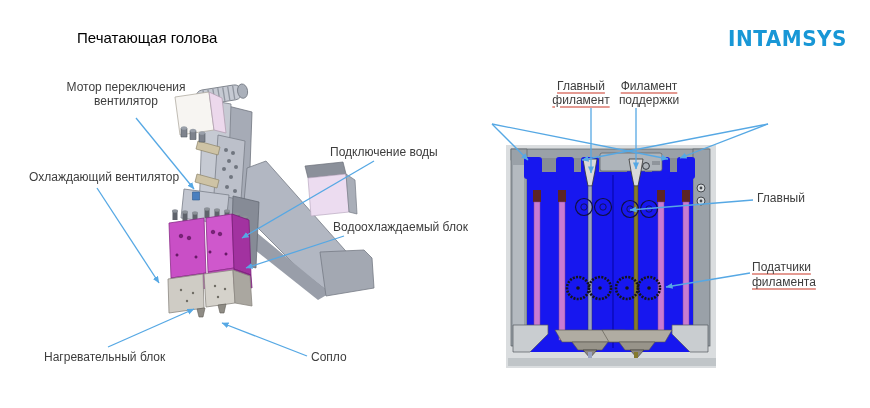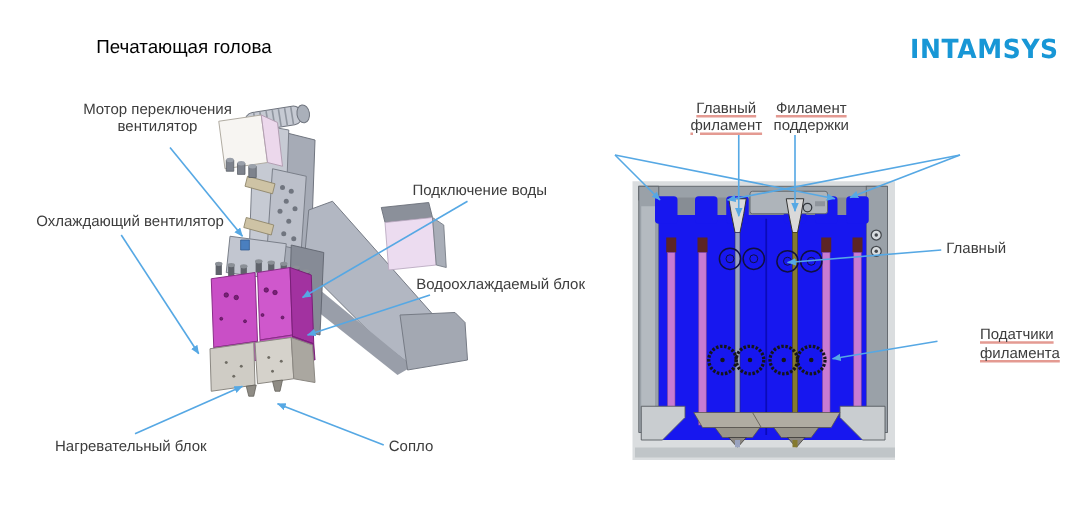--- a/index.html
+++ b/index.html
@@ -280,18 +280,18 @@
 
   <div class="lbl center" style="left:548px;top:80px;width:66px;">
     <span class="miss">Главный</span><br>
     <span class="miss">филамент</span>
   </div>
   <div class="lbl center" style="left:613px;top:80px;width:72px;">
     <span class="miss">Филамент</span><br>
     <span>поддержки</span>
   </div>
   <div class="lbl" style="left:757px;top:192px;">Главный</div>
-  <div class="lbl" style="left:752px;top:260px;line-height:15px;margin-left:32px;">
+  <div class="lbl" style="left:752px;top:260px;line-height:15px;">
     <span class="miss">Податчики</span><br>
     <span class="miss">филамента</span>
   </div>
 
 </div>
 
 </body></html>

